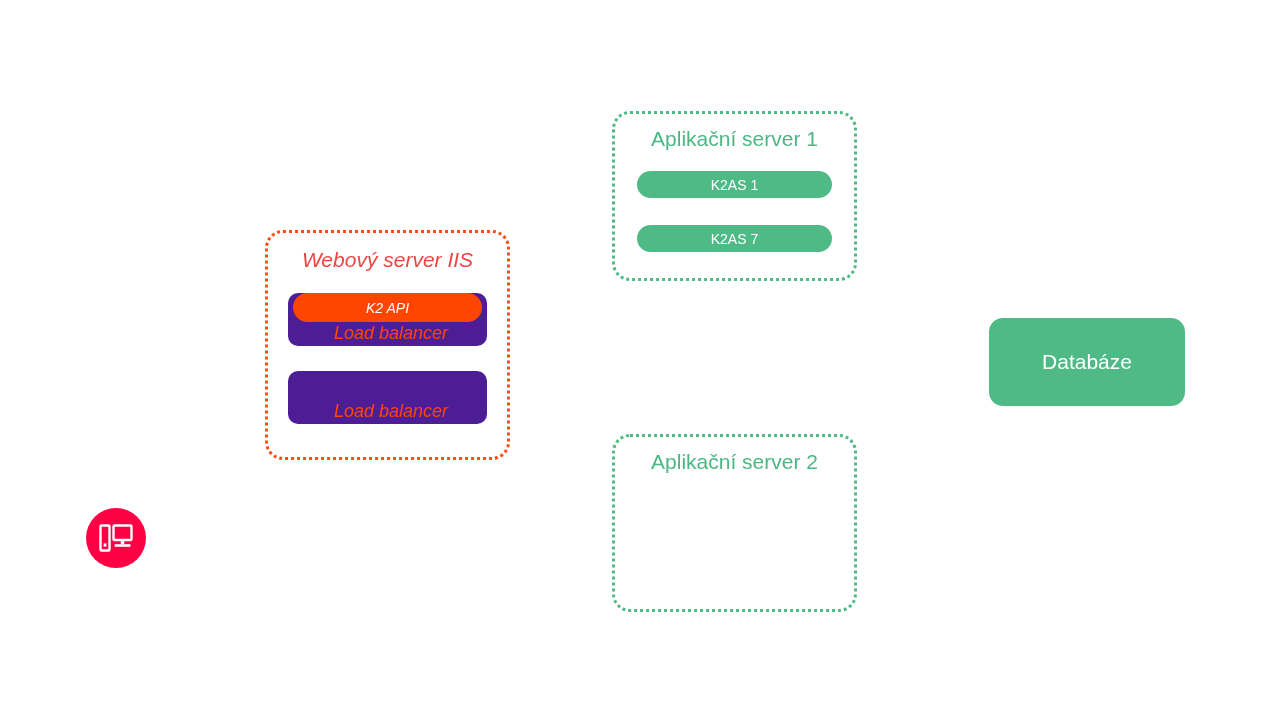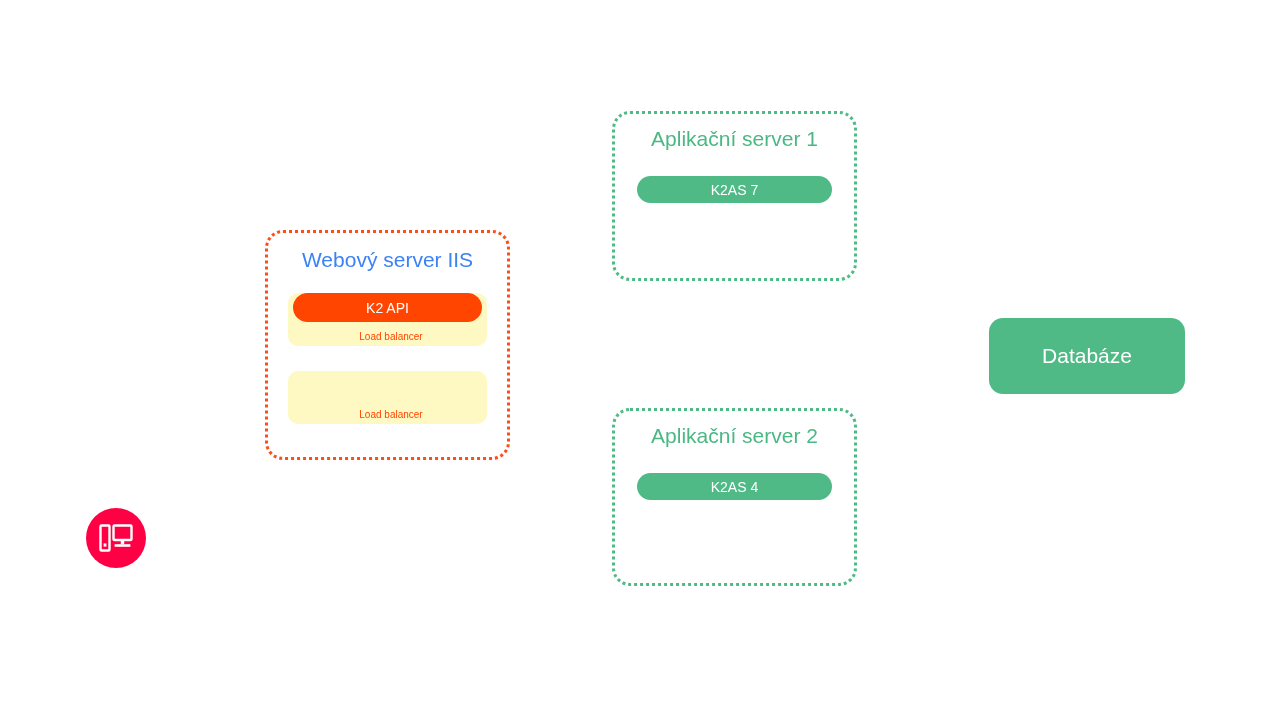--- a/index.html
+++ b/index.html
@@ -56,50 +56,51 @@
   }
 
   .group.web {
     left: 265px;
     top: 230px;
     width: 245px;
     height: 230px;
     border-color: #ff4d14;
     padding-top: 16px;
   }
-  .group.web .group-title { color: #3b82f6; }
+  .group.web .group-title { color: #ef4444; font-style: italic; }
 
   .group.app1 {
     left: 612px;
     top: 111px;
     width: 245px;
     height: 170px;
     border-color: #4fba86;
     padding-top: 14px;
   }
   .group.app2 {
     left: 612px;
-    top: 408px;
+    top: 434px;
     width: 245px;
     height: 178px;
     border-color: #4fba86;
     padding-top: 14px;
   }
   .group.app1 .group-title,
   .group.app2 .group-title { color: #4bb884; }
 
   
   .service-stack { width: 100%; padding: 0 20px; box-sizing: border-box; }
   .service-block {
     position: relative;
     width: 100%;
     height: 53px;
     border-radius: 10px;
-    background: #fef9c3;
+    background: #4c1d95;
     box-sizing: border-box;
+    font-style: italic;
   }
   .service-block.first { margin-top: 23px; }
   .service-block.second { margin-top: 25px; }
 
   .service-pill {
     position: absolute;
     left: 5px;
     right: 5px;
     top: 0;
     height: 29px;
@@ -111,21 +112,21 @@
     align-items: center;
     justify-content: center;
   }
   .service-caption {
     position: absolute;
     left: 7px;
     right: 0;
     bottom: 4px;
     text-align: center;
     color: #ff4500;
-    font-size: 10px;
+    font-size: 18px;
     line-height: 1;
   }
 
   
   .as-pill {
     width: 195px;
     height: 27px;
     border-radius: 14px;
     background: #4fba86;
     color: #ffffff;
@@ -135,21 +136,21 @@
     justify-content: center;
   }
   .as-pill.p1 { margin-top: 22px; }
   .as-pill.p2 { margin-top: 27px; }
 
   
   .database {
     left: 989px;
     top: 318px;
     width: 196px;
-    height: 76px;
+    height: 88px;
     border-radius: 14px;
     background: #4fba86;
     color: #ffffff;
     font-size: 21px;
     display: flex;
     align-items: center;
     justify-content: center;
   }
 </style>
 </head>
@@ -181,23 +182,23 @@
 
       <div class="service-block second">
         <div class="service-caption">Load balancer</div>
       </div>
 
     </div>
   </div>
 
   <div class="node group app1">
     <div class="group-title">Aplikační server 1</div>
+    <div class="as-pill p1">K2AS 1</div>
     <div class="as-pill p2">K2AS 7</div>
   </div>
 
   <div class="node group app2">
     <div class="group-title">Aplikační server 2</div>
-    <div class="as-pill p2">K2AS 4</div>
   </div>
 
   <div class="node database">Databáze</div>
 
 </div>
 
 </body></html>

